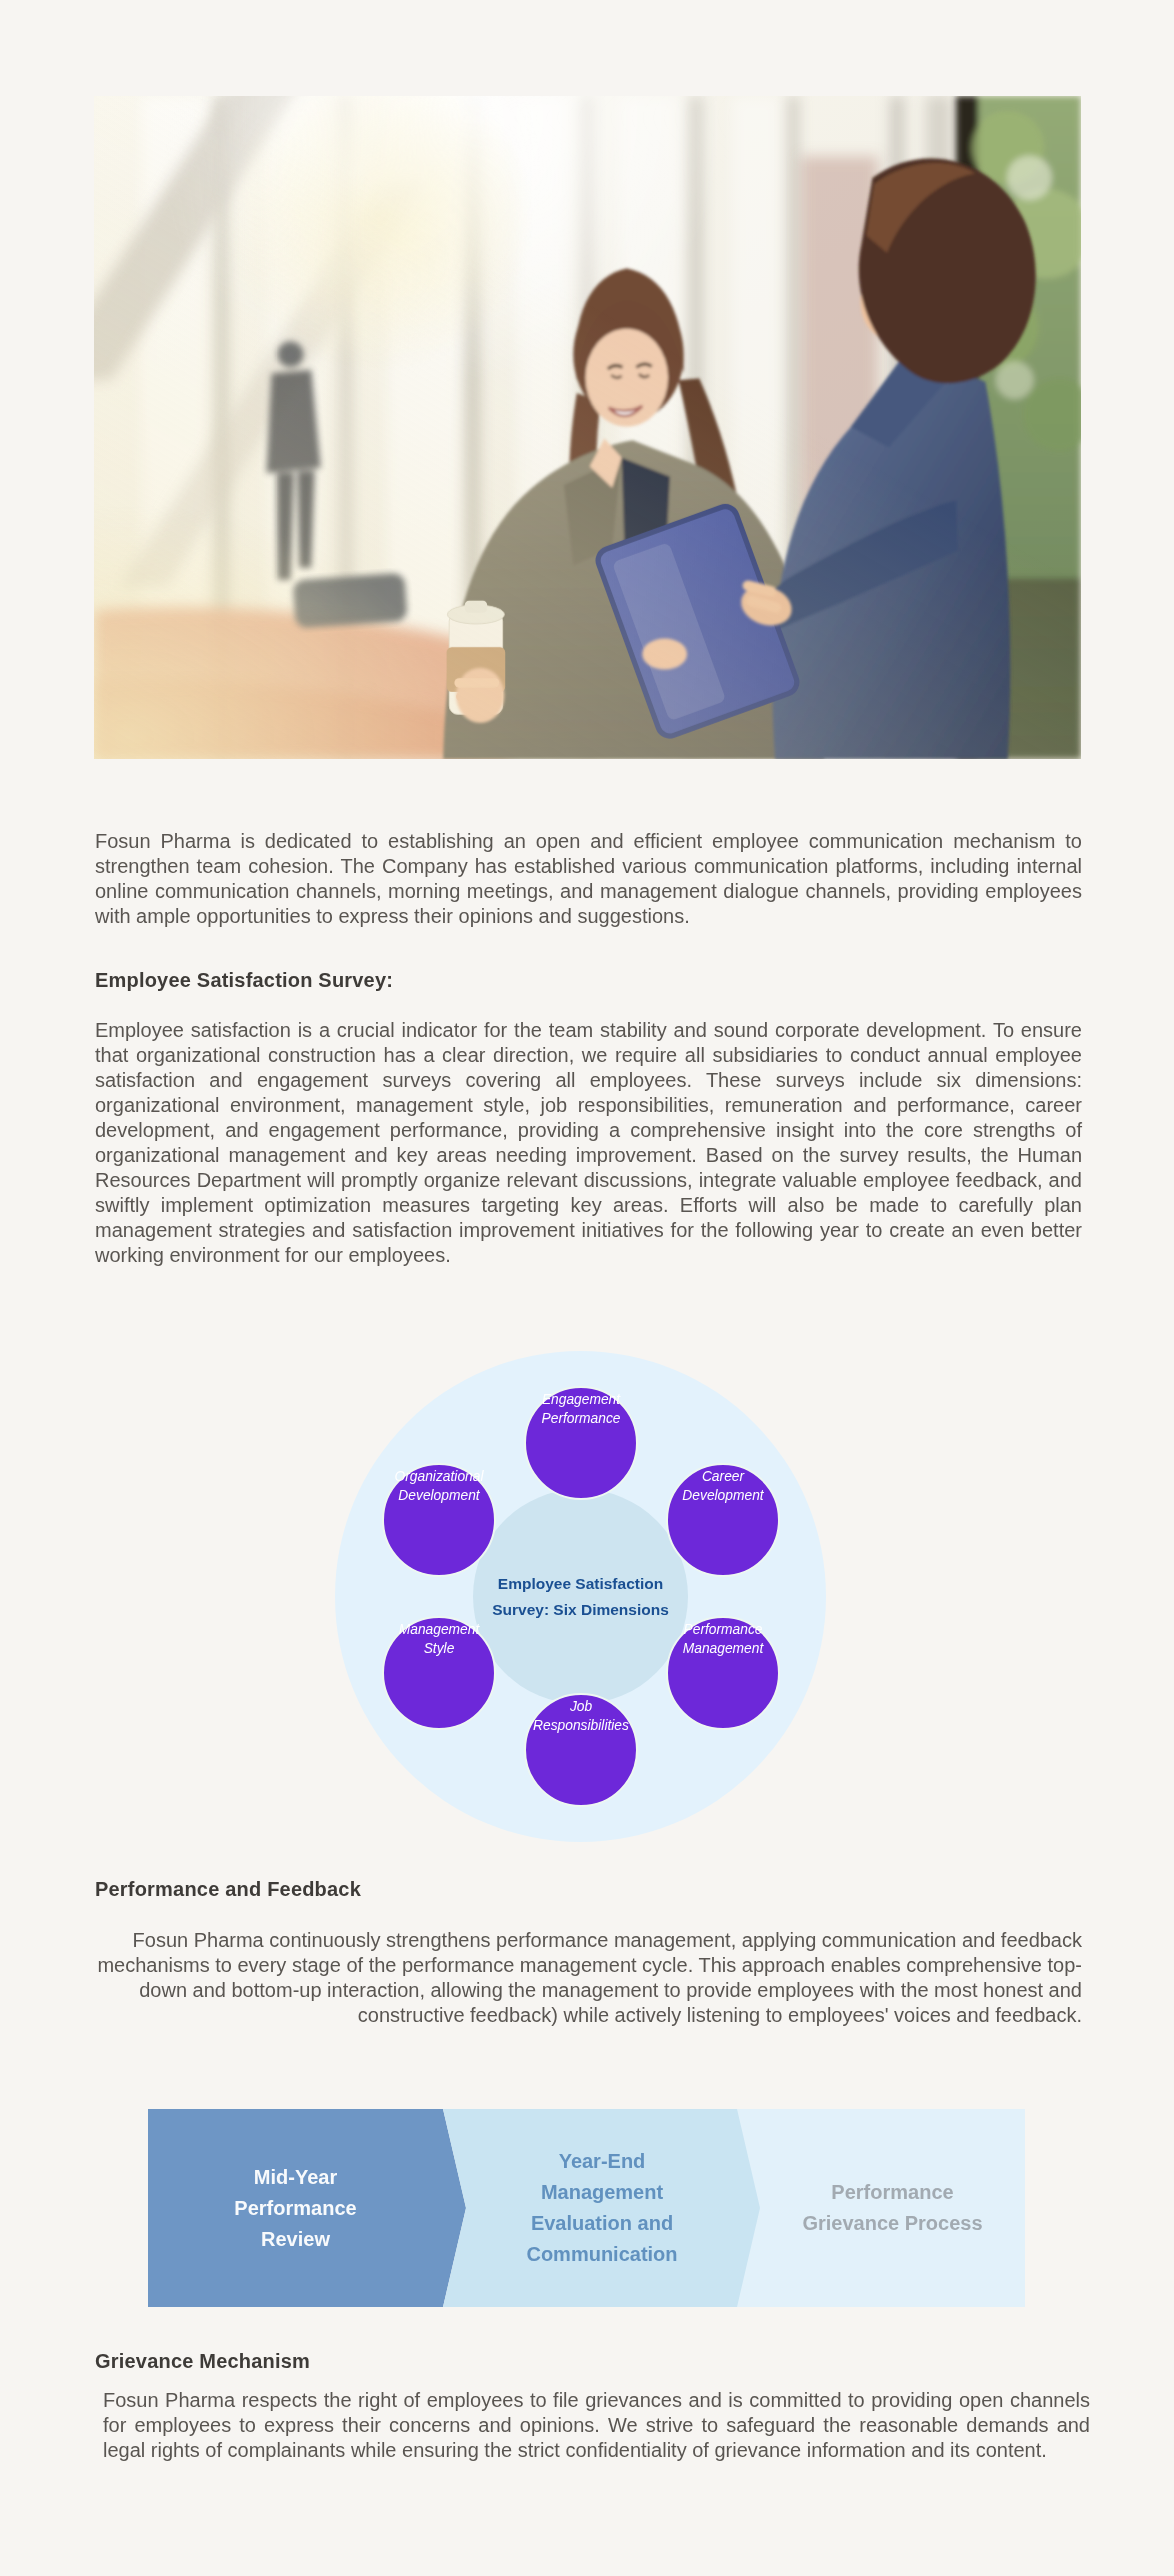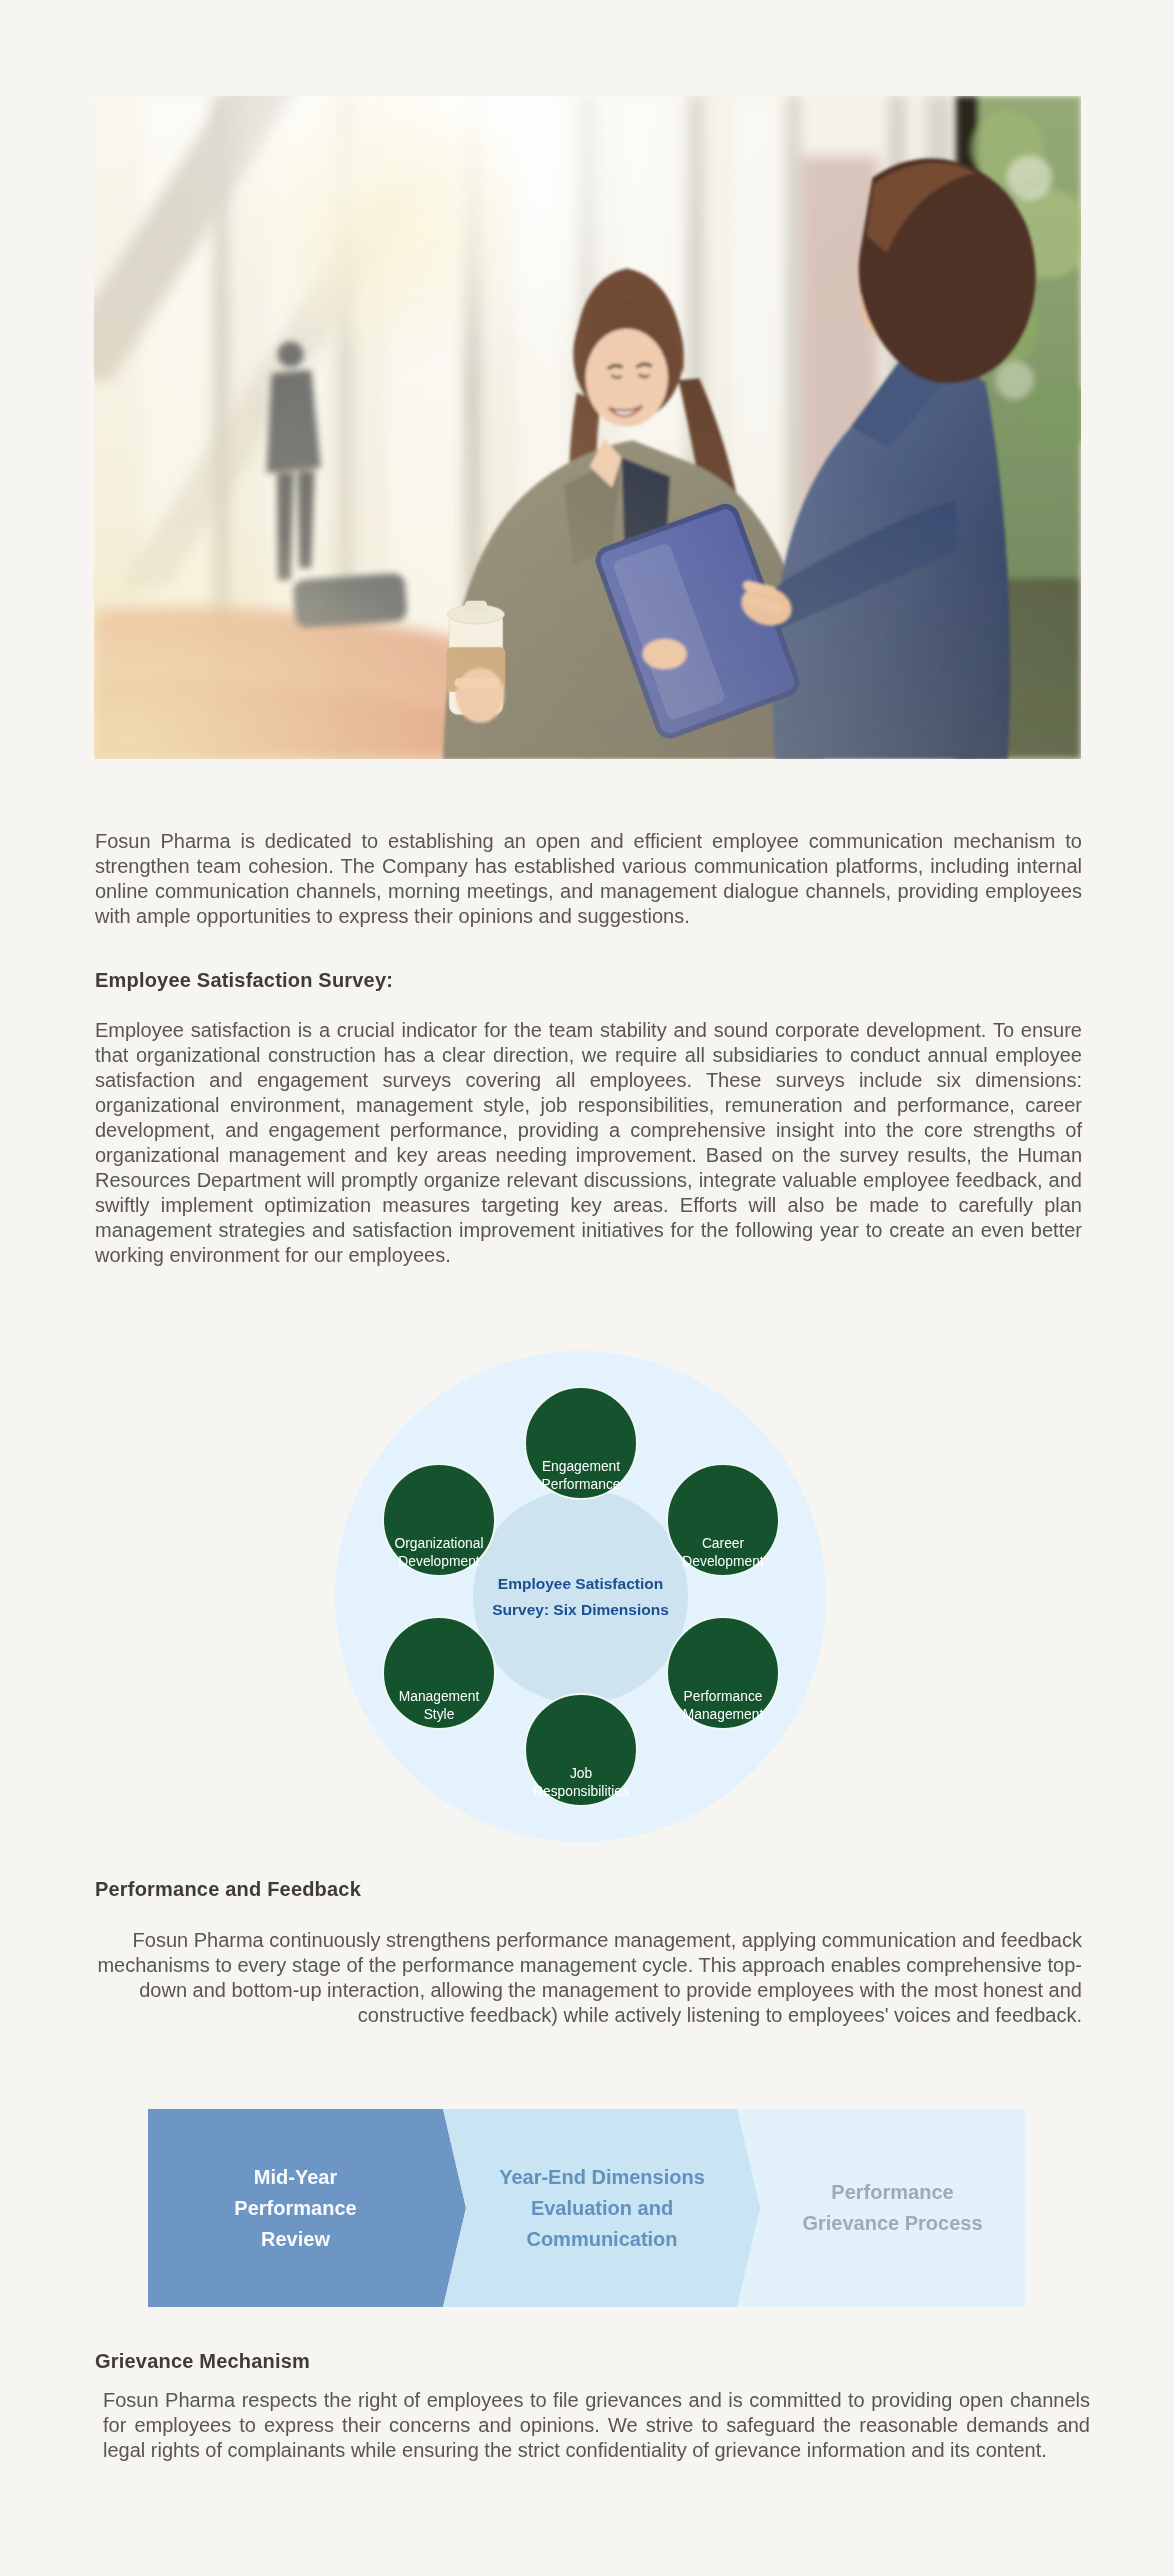--- a/index.html
+++ b/index.html
@@ -42,24 +42,25 @@
     position:absolute; left:138px; top:138px; width:215px; height:215px;
     border-radius:50%; background:#cde4f0;
     display:flex; flex-direction:column; align-items:center; justify-content:center;
     text-align:center;
   }
   .diagram .center-line {
     display:block; font-size:15.5px; font-weight:700; color:#1a4f92; line-height:26px;
   }
   .dim-circle {
     position:absolute; width:114px; height:114px; border-radius:50%;
-    background:#14532d; border:2.6px solid #eef7f1;
-    display:flex; align-items:flex-end; justify-content:center;
+    background:#6d28d9; border:2.6px solid #eef7f1;
+    display:flex; align-items:flex-start; justify-content:center;
     text-align:center; color:#ffffff; font-size:13.8px; line-height:1.32;
     padding:3.4px;
+    font-style:italic;
   }
   .pos-top         { left:189px; top:35px;  }
   .pos-upper-right { left:331px; top:112px; }
   .pos-lower-right { left:331px; top:265px; }
   .pos-bottom      { left:189px; top:342px; }
   .pos-lower-left  { left:47px;  top:265px; }
   .pos-upper-left  { left:47px;  top:112px; }
 
   
   .process { position:absolute; left:148px; top:2109px; width:750px; height:198px; }
@@ -283,21 +284,21 @@
   </div>
 
   <h2 class="section-heading" style="top:1878px;">Performance and Feedback</h2>
   <p class="body-text ragged" style="top:1928px;">Fosun Pharma continuously strengthens performance management, applying communication and feedback mechanisms to every stage of the performance management cycle. This approach enables comprehensive top-down and bottom-up interaction, allowing the management to provide employees with the most honest and constructive feedback) while actively listening to employees' voices and feedback.</p>
 
   <div class="process">
     <div class="chev chev-1">
       <span class="lbl-1">Mid-Year Performance Review</span>
     </div>
     <div class="chev chev-2">
-      <span class="lbl-2">Year-End Dimensions Evaluation and Communication</span>
+      <span class="lbl-2">Year-End Management Evaluation and Communication</span>
     </div>
     <div class="chev chev-3">
       <span class="lbl-3">Performance Grievance Process</span>
     </div>
   </div>
 
   <h2 class="section-heading" style="top:2350px;">Grievance Mechanism</h2>
   <p class="body-text" style="top:2388px;margin-left:8px;">Fosun Pharma respects the right of employees to file grievances and is committed to providing open channels for employees to express their concerns and opinions. We strive to safeguard the reasonable demands and legal rights of complainants while ensuring the strict confidentiality of grievance information and its content.</p>
 
 </div>

